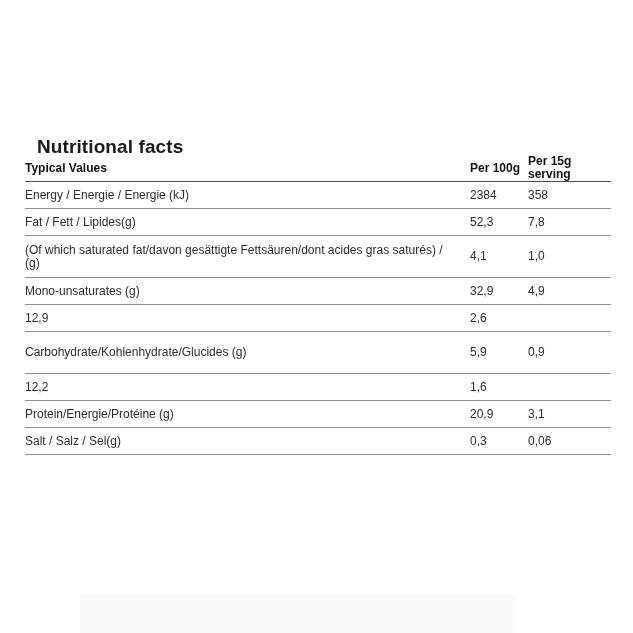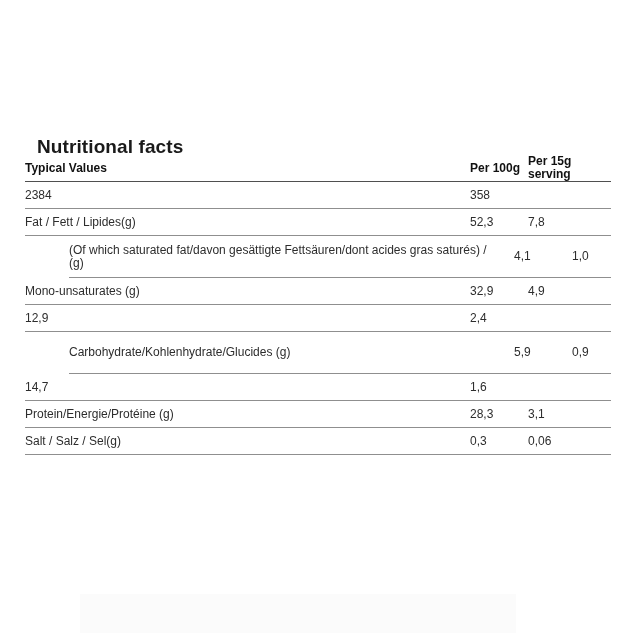--- a/index.html
+++ b/index.html
@@ -44,21 +44,20 @@
     color: #2d2d2d;
   }
   .row.header {
     min-height: 26px;
     border-bottom: 1px solid #4f4f4f;
     font-weight: 700;
     color: #111111;
   }
   .row.tall {
     min-height: 42px;
-    margin-left: 44px;
   }
   .cell-label {
     padding-right: 12px;
   }
   .footer-panel {
     position: absolute;
     left: 80px;
     top: 594px;
     width: 436px;
     height: 39px;
@@ -72,20 +71,21 @@
   <h1 class="page-title">Nutritional facts</h1>
 
   <section class="table-wrap">
     <div class="row header">
       <span class="cell-label">Typical Values</span>
       <span>Per 100g</span>
       <span>Per 15g serving</span>
     </div>
     <div>
   <div class="row">
+    <span class="cell-label">Energy / Energie / Energie (kJ)</span>
     <span class="cell-val">2384</span>
     <span class="cell-val">358</span>
   </div>
 
 
   <div class="row">
     <span class="cell-label">Fat / Fett / Lipides(g)</span>
     <span class="cell-val">52,3</span>
     <span class="cell-val">7,8</span>
   </div>
@@ -97,38 +97,38 @@
   </div>
 
   <div class="row">
     <span class="cell-label">Mono-unsaturates (g)</span>
     <span class="cell-val">32,9</span>
     <span class="cell-val">4,9</span>
   </div>
 
   <div class="row">
     <span class="cell-val">12,9</span>
-    <span class="cell-val">2,4</span>
+    <span class="cell-val">2,6</span>
   </div>
 
   <div class="row tall">
     <span class="cell-label">Carbohydrate/Kohlenhydrate/Glucides (g)</span>
     <span class="cell-val">5,9</span>
     <span class="cell-val">0,9</span>
   </div>
 
 
   <div class="row">
-    <span class="cell-val">14,7</span>
+    <span class="cell-val">12,2</span>
     <span class="cell-val">1,6</span>
   </div>
 
   <div class="row">
     <span class="cell-label">Protein/Energie/Protéine (g)</span>
-    <span class="cell-val">28,3</span>
+    <span class="cell-val">20,9</span>
     <span class="cell-val">3,1</span>
   </div>
 
   <div class="row">
     <span class="cell-label">Salt / Salz / Sel(g)</span>
     <span class="cell-val">0,3</span>
     <span class="cell-val">0,06</span>
   </div>
 </div>
   </section>

